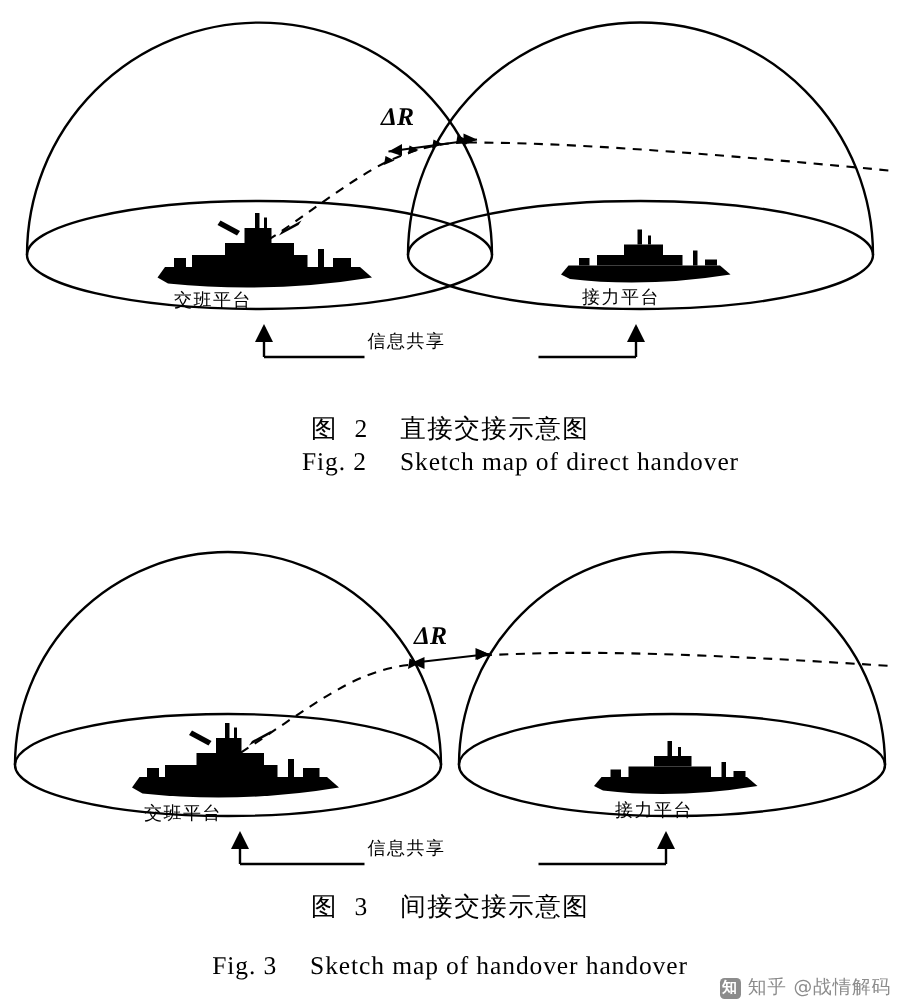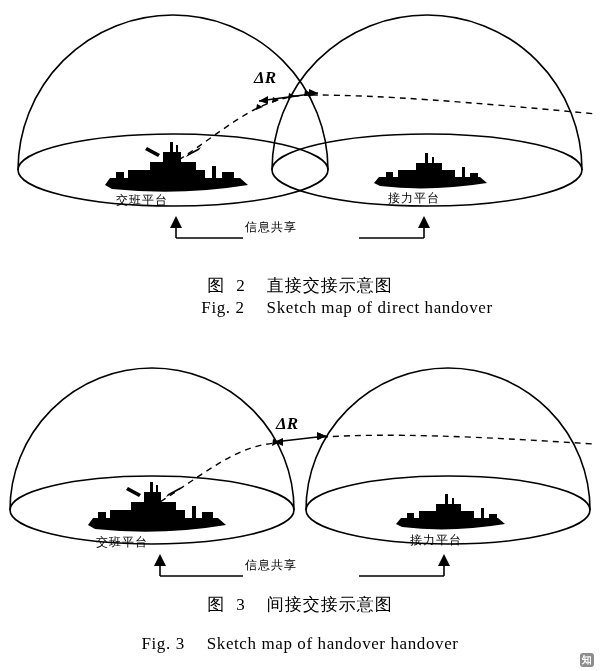--- a/index.html
+++ b/index.html
@@ -263,15 +263,16 @@
       <span class="num">图</span><span class="cap-gap-sm"></span><span class="num">3</span><span class="cap-gap"></span><span>间接交接示意图</span>
     </div>
 
     <div class="caption caption-en" id="fig3-cap-en">
       <span>Fig. 3</span><span class="cap-gap"></span><span>Sketch map of handover handover</span>
     </div>
   </div>
 
   <div class="watermark">
     <span class="wm-logo">知</span>
+    <span>知乎 @战情解码</span>
   </div>
 
 </div>
 
 </body></html>

